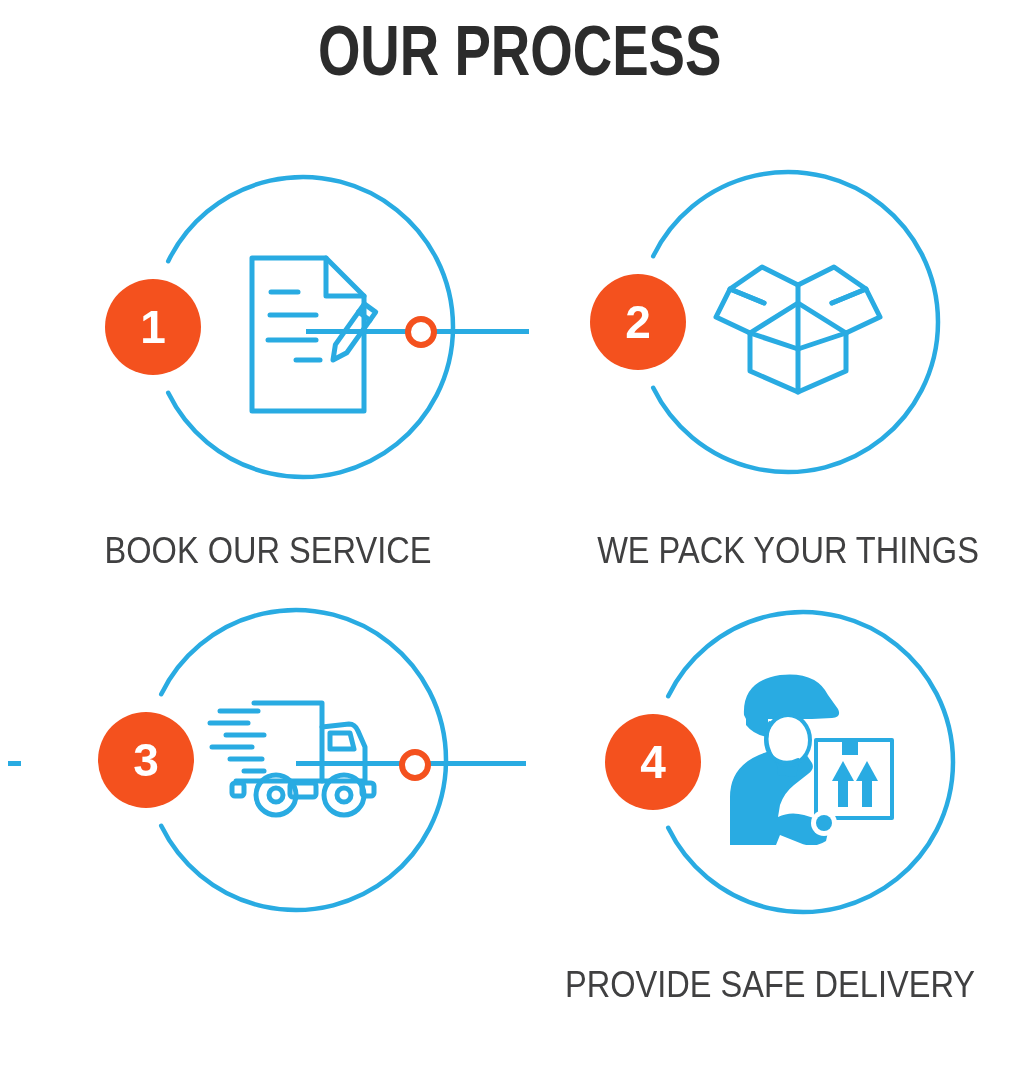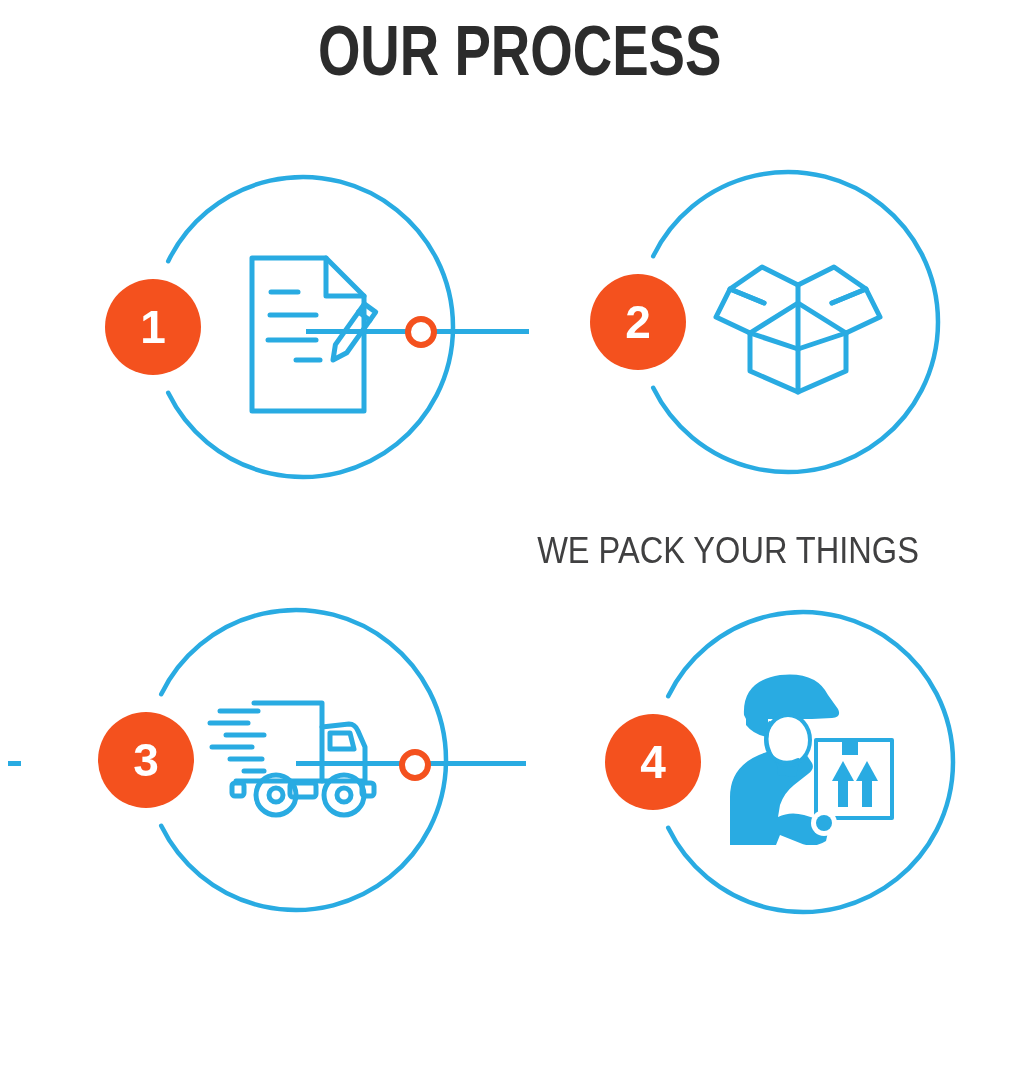--- a/index.html
+++ b/index.html
@@ -45,21 +45,21 @@
     border:6px solid var(--orange,#f4511e);background:#fff;
   }
   #node1{left:397px;top:316px;}
   #node2{left:391px;top:749px;}
   .label{
     position:absolute;transform:translateX(-50%);white-space:nowrap;
     font-size:37px;line-height:40px;color:var(--label_text,#404041);
   }
   .label .cond{transform:scaleX(.88);}
   #label1{left:260px;top:531px;}
-  #label2{left:720px;top:531px;}
+  #label2{left:780px;top:531px;}
   #label3{left:255px;top:965px;}
   #label4{left:762px;top:965px;}
 </style>
 </head>
 <body>
 
 <div class="canvas">
 
   <h1 class="title">
     <span class="cond">OUR PROCESS</span>
@@ -158,17 +158,23 @@
       <path class="s4" d="M56 92 Q68 102 82 95" stroke-width="7"></path>
     </svg>
     <div class="badge">
       <span>4</span>
     </div>
   </div>
 
   <div class="node" id="node1"></div>
   <div class="node" id="node2"></div>
 
+  <div class="label" id="label1">
+    <span class="cond">BOOK OUR SERVICE</span>
+  </div>
   <div class="label" id="label2">
     <span class="cond">WE PACK YOUR THINGS</span>
+  </div>
+  <div class="label" id="label4">
+    <span class="cond">PROVIDE SAFE DELIVERY</span>
   </div>
 
 </div>
 
 </body></html>

